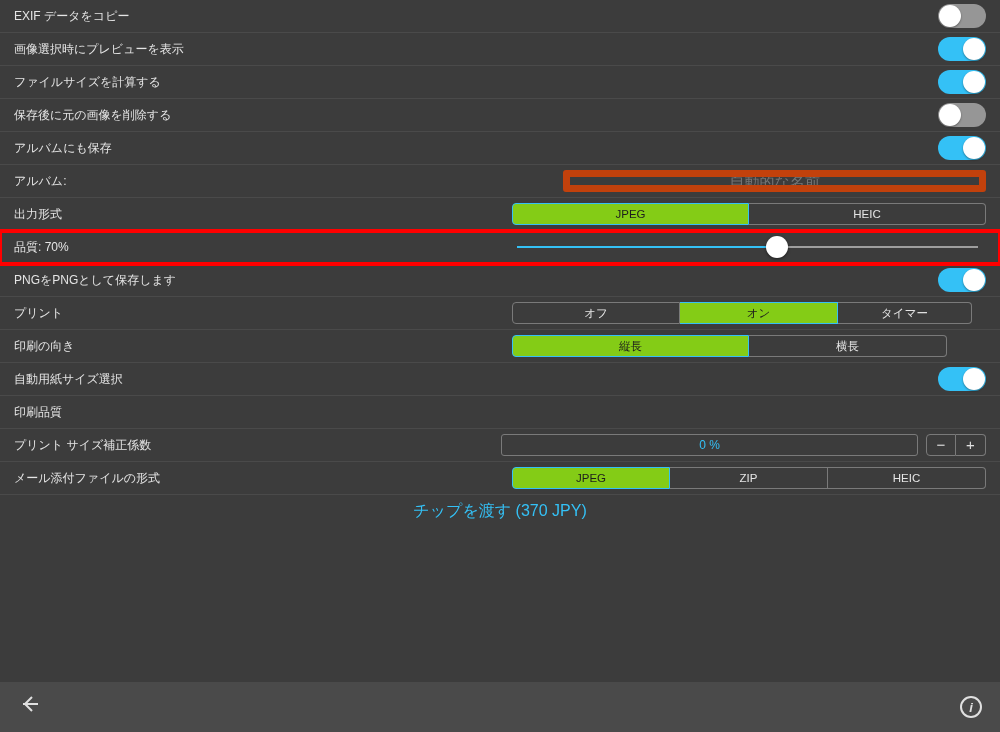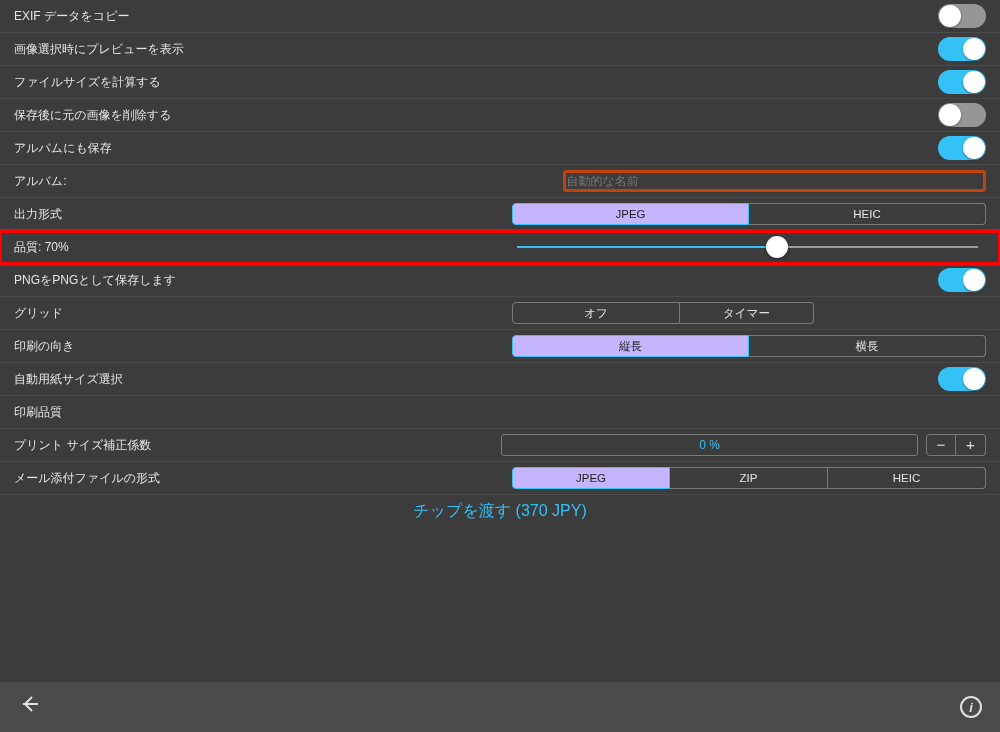--- a/index.html
+++ b/index.html
@@ -4,24 +4,24 @@
 <style>
 *{box-sizing:border-box;margin:0;padding:0;font-family:-apple-system,"Helvetica Neue",Arial,sans-serif;-webkit-font-smoothing:antialiased}
 html,body{width:1000px;height:732px;background:#3c3c3c;overflow:hidden}
 .row{height:33px;display:flex;align-items:center;padding:2px 14px;border-bottom:1px solid #4a4a4a;color:#e5e5e5;font-size:12px;position:relative}
 .label{flex:0 0 auto}
 .spacer{flex:1 1 auto}
 .toggle{width:48px;height:24px;border-radius:12px;background:#969696;position:relative;cursor:pointer}
 .toggle.on{background:#34c1f6}
 .toggle .knob{position:absolute;width:22px;height:22px;border-radius:50%;background:#fff;top:1px;left:1px;box-shadow:0 1px 2px rgba(0,0,0,.4)}
 .toggle.on .knob{left:25px}
-.input-field{flex:1;height:22px;border:3px solid #c2410c;border-radius:3px;background:transparent;text-align:left;color:#9e9e9e;font-size:12px;margin-left:497px}
+.input-field{flex:1;height:22px;border:7px solid #c2410c;border-radius:3px;background:transparent;text-align:center;color:#9e9e9e;font-size:15px;margin-left:497px}
 .seg-wrap{display:flex;margin-left:auto;gap:0}
 .seg-btn{height:22px;line-height:20px;text-align:center;color:#e5e5e5;border:1px solid #7a7a7a;background:transparent;font-size:11.5px;cursor:pointer}
-.seg-btn.active{background:#c4b5fd;border-color:#34c1f6;color:#1d1d1d}
+.seg-btn.active{background:#84cc16;border-color:#34c1f6;color:#1d1d1d}
 .seg-btn.first{border-top-left-radius:4px;border-bottom-left-radius:4px}
 .seg-btn.last{border-top-right-radius:4px;border-bottom-right-radius:4px}
 .seg-btn+.seg-btn{border-left:none}
 .slider-track{flex:1;height:2px;background:#9e9e9e;position:relative;margin-left:10px;margin-right:8px}
 .slider-fill{position:absolute;height:2px;left:0;background:#34c1f6;top:0}
 .slider-thumb{position:absolute;width:22px;height:22px;border-radius:50%;background:#fff;top:-10px;margin-left:-11px;box-shadow:0 1px 3px rgba(0,0,0,.5)}
 .row.highlight{outline:4px solid #ff0000;outline-offset:-2px;z-index:5}
 .link-row{height:33px;display:flex;align-items:center;justify-content:center;color:#34c1f6;font-size:16px;cursor:pointer}
 .content-gap{height:160px;background:#3c3c3c}
 .bottom-bar{position:absolute;bottom:0;left:0;width:1000px;height:50px;background:#4a4a4a;display:flex;align-items:center;padding:0 18px}
@@ -92,31 +92,32 @@
   </div>
 </div>
 <div class="row">
   <span class="label">PNGをPNGとして保存します</span>
   <span class="spacer"></span>
   <div class="toggle on">
       <div class="knob"></div>
     </div>
 </div>
 <div class="row">
-  <span class="label">グリッド</span>
+  <span class="label">プリント</span>
   <div class="seg-wrap" style="width:474px">
     <button class="seg-btn first" style="width:168px">オフ</button>
+    <button class="seg-btn active" style="width:158px">オン</button>
     <button class="seg-btn last" style="width:134px">タイマー</button>
   </div>
 </div>
 <div class="row">
   <span class="label">印刷の向き</span>
   <div class="seg-wrap" style="width:474px">
     <button class="seg-btn first active" style="width:237px">縦長</button>
-    <button class="seg-btn last" style="width:237px">横長</button>
+    <button class="seg-btn last" style="width:198px">横長</button>
   </div>
 </div>
 <div class="row">
   <span class="label">自動用紙サイズ選択</span>
   <span class="spacer"></span>
   <div class="toggle on">
       <div class="knob"></div>
     </div>
 </div>
 <div class="row">

